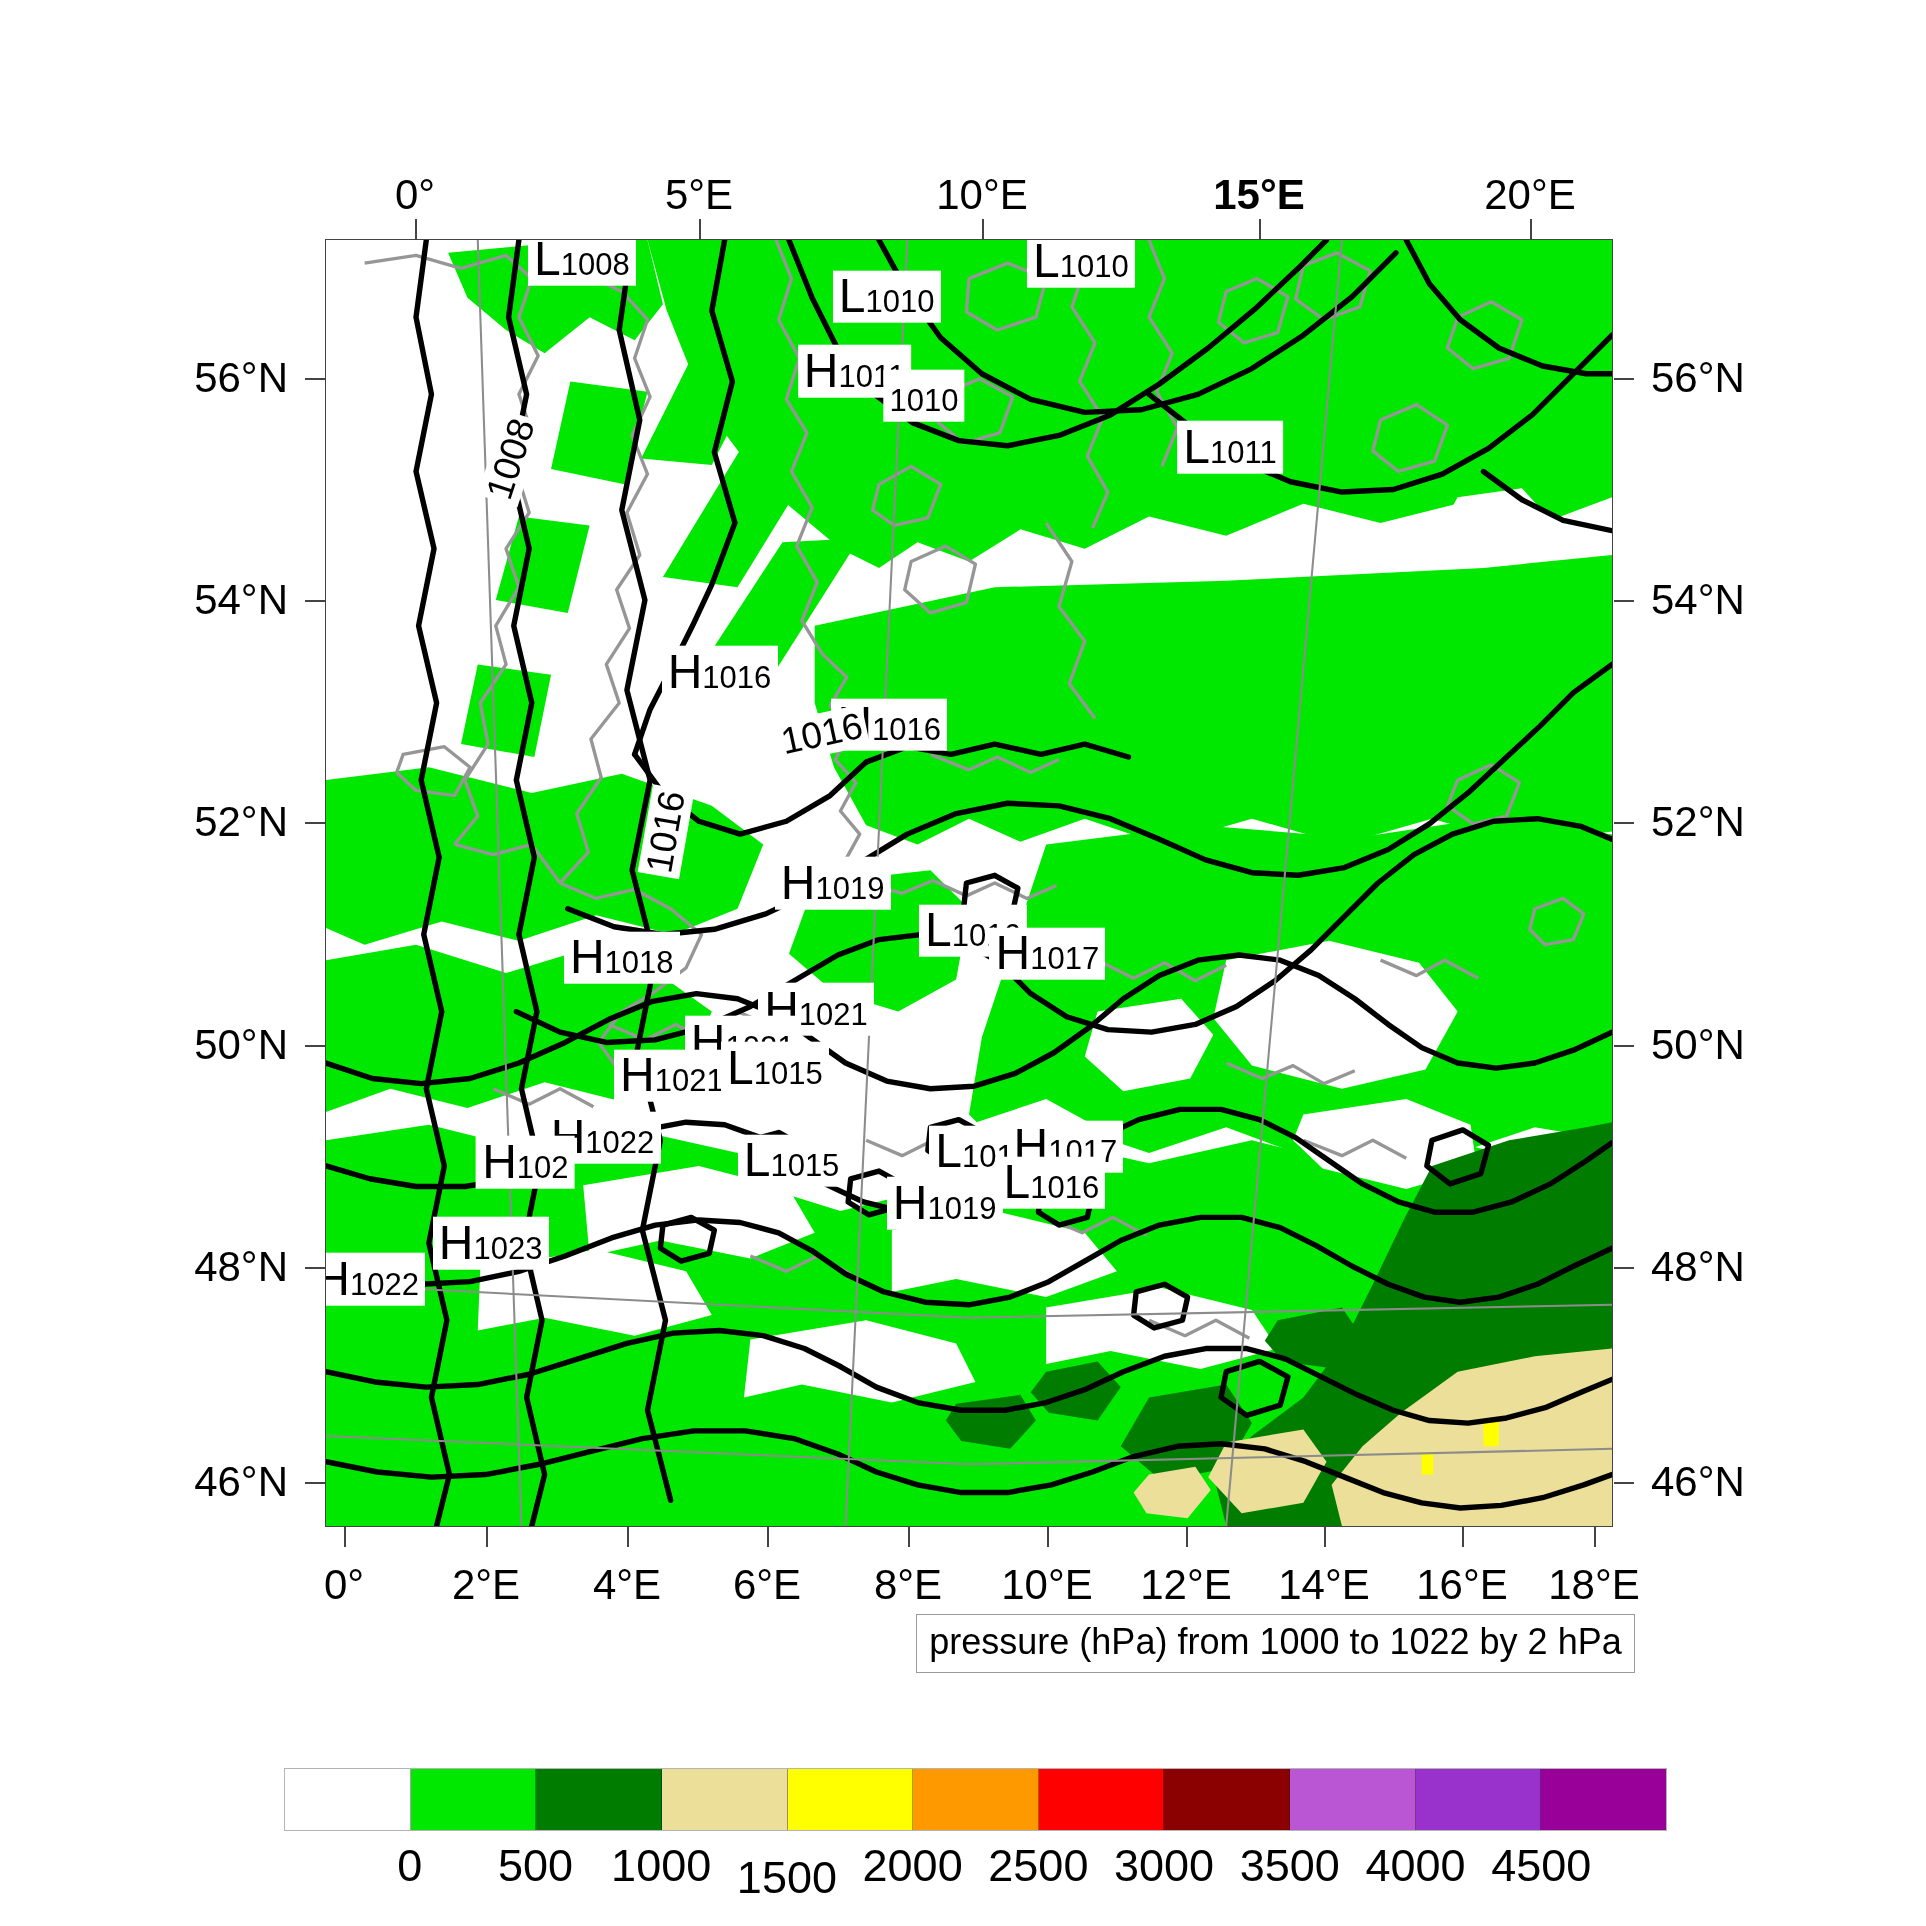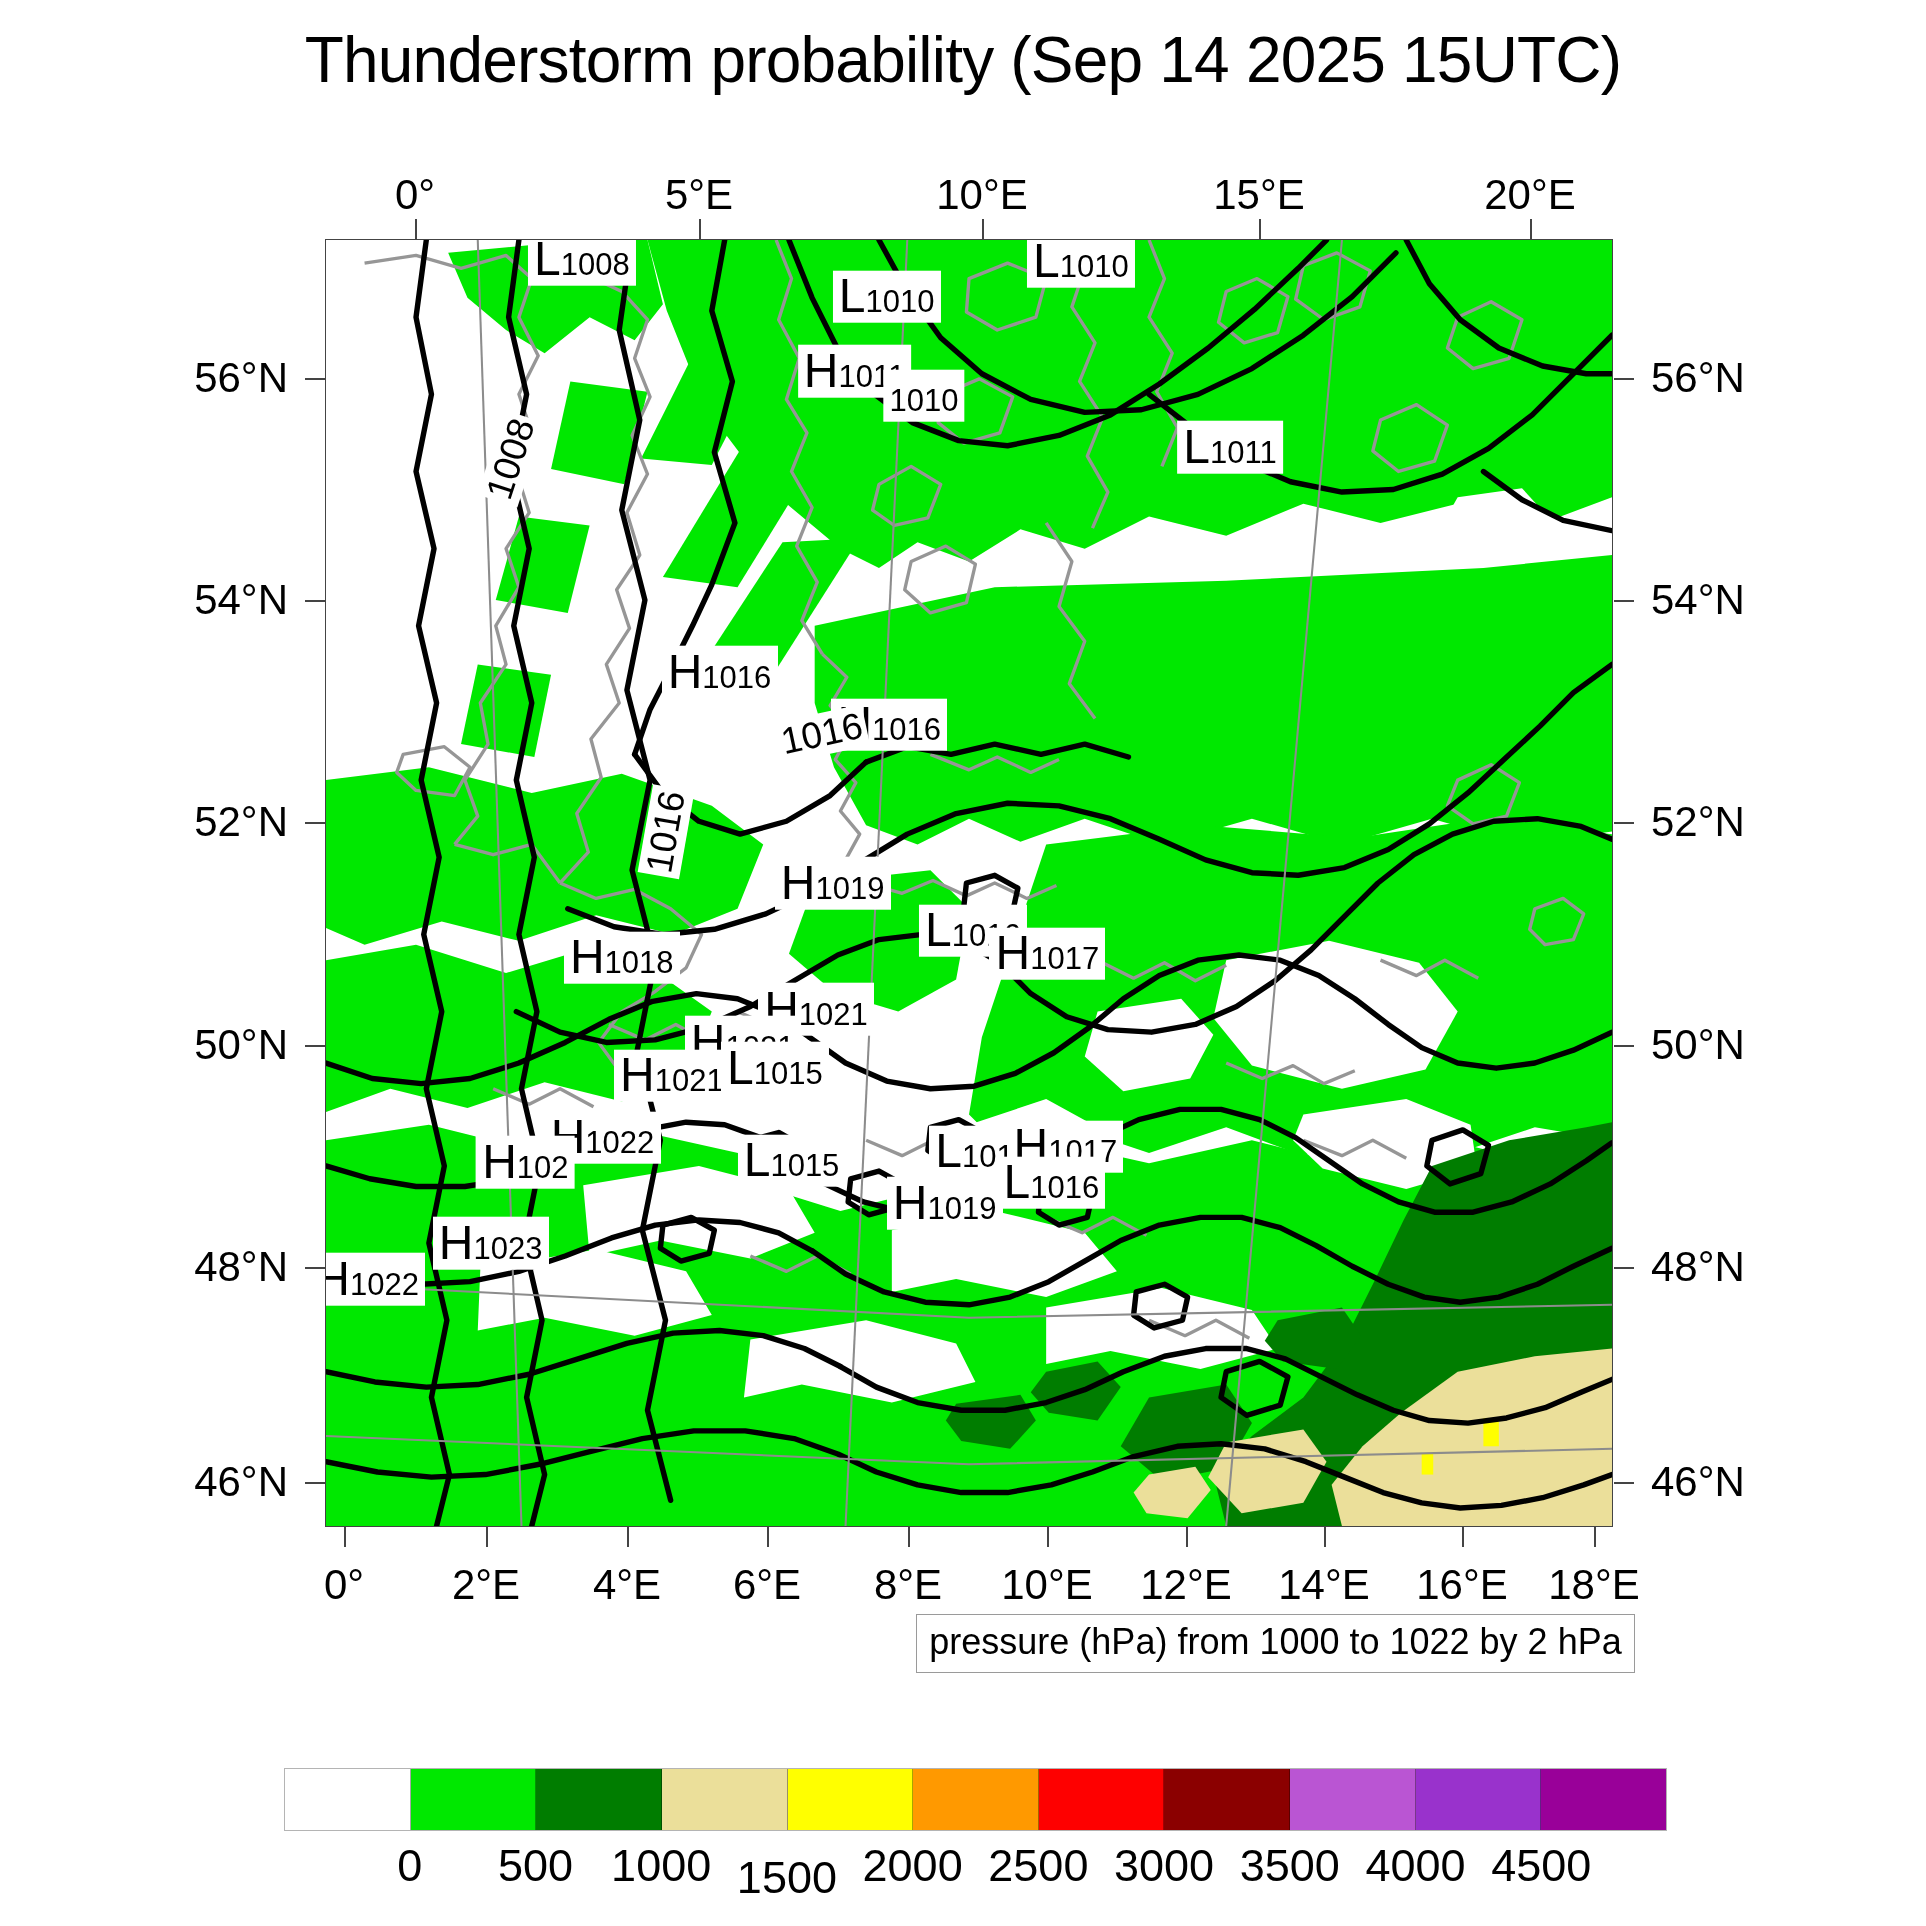--- a/index.html
+++ b/index.html
@@ -65,21 +65,20 @@
   .clab{
     position:absolute;font-size:37px;white-space:nowrap;
     transform-origin:50% 50%;background:#fff;padding:0 3.1px;
   }
 </style>
 </head>
 <body>
 
 <div class="page">
 
-  <div id="chart-title">Thunderstorm probability (Sep 14 2025 15UTC)</div>
 
   <div id="map-frame">
     <svg id="map-canvas" viewBox="0 0 1000 1000" preserveAspectRatio="none">
       <defs>
         <clipPath id="mapclip">
             <rect x="0" y="0" width="1000" height="1000"></rect>
           </clipPath>
       </defs>
 
       <g clip-path="url(#mapclip)">
@@ -314,21 +313,21 @@
       </div>
   </div>
 
   <div id="axis-top">
       <div class="axlab top" style="left: 415px; top: 219px;">0°</div>
       <div class="tick v" style="left: 415px; top: 219px;"></div>
       <div class="axlab top" style="left: 699px; top: 219px;">5°E</div>
       <div class="tick v" style="left: 699px; top: 219px;"></div>
       <div class="axlab top" style="left: 982px; top: 219px;">10°E</div>
       <div class="tick v" style="left: 982px; top: 219px;"></div>
-      <div class="axlab top" style="left: 1259px; top: 219px;">15°E</div>
+      <div class="axlab top" style="left: 1259px; top: 219px; font-weight: bold;">15°E</div>
       <div class="tick v" style="left: 1259px; top: 219px;"></div>
       <div class="axlab top" style="left: 1530px; top: 219px;">20°E</div>
       <div class="tick v" style="left: 1530px; top: 219px;"></div>
     </div>
   <div id="axis-bottom">
       <div class="axlab bottom" style="left: 344px; top: 1561px;">0°</div>
       <div class="tick v" style="left: 344px; top: 1527px;"></div>
       <div class="axlab bottom" style="left: 486px; top: 1561px;">2°E</div>
       <div class="tick v" style="left: 486px; top: 1527px;"></div>
       <div class="axlab bottom" style="left: 627px; top: 1561px;">4°E</div>

